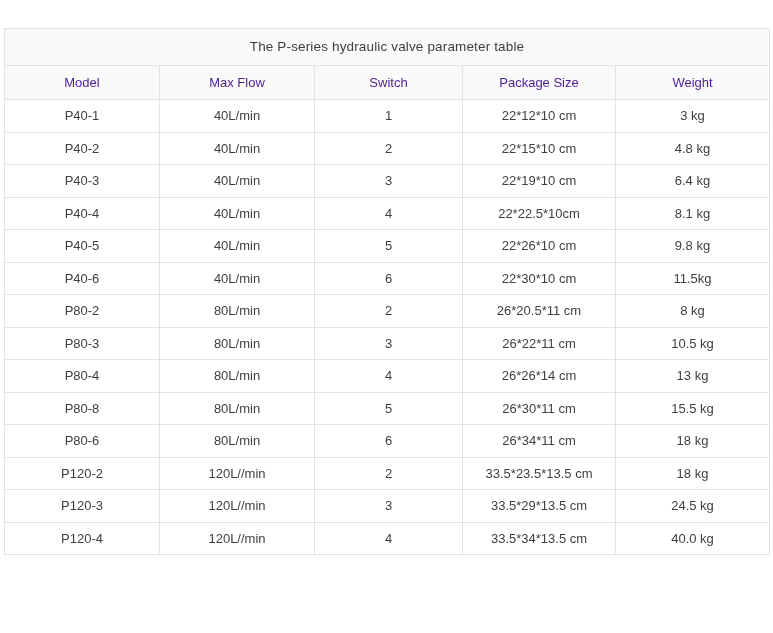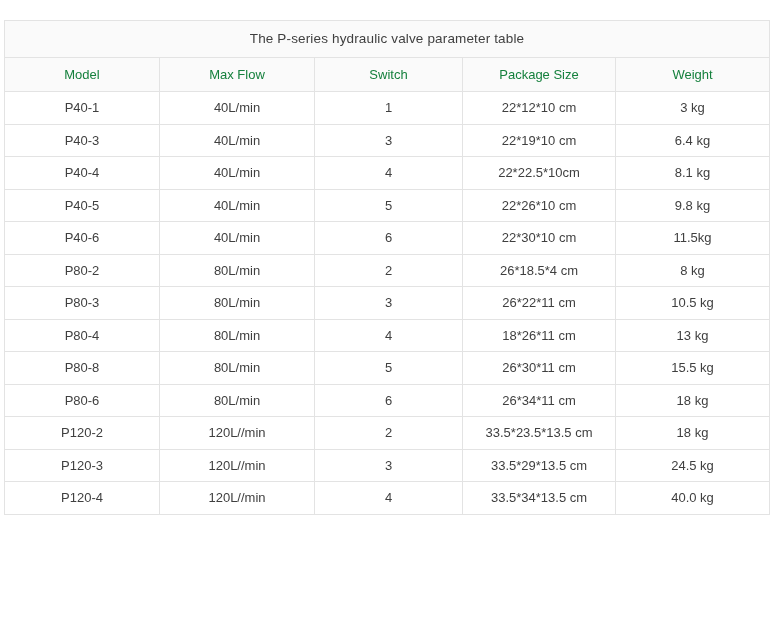--- a/index.html
+++ b/index.html
@@ -9,21 +9,21 @@
   }
   body {
     width: 773px;
     height: 633px;
     font-family: "Liberation Sans", sans-serif;
     color: #3a3a3a;
     -webkit-font-smoothing: antialiased;
   }
   .table-wrap {
     width: 765px;
-    margin: 4px auto;
+    margin: 12px auto;
     padding-top: 16px;
   }
   table.param-table {
     border-collapse: collapse;
     width: 765px;
     table-layout: fixed;
     background: #fff;
   }
   table.param-table caption {
     caption-side: top;
@@ -47,21 +47,21 @@
     color: #3f3f3f;
     height: 31.5px;
     padding: 0 2px;
     overflow: hidden;
     white-space: nowrap;
   }
   table.param-table thead th {
     background: #fafafa;
     height: 33px;
     font-size: 13px;
-    color: #15803d;
+    color: #4c1d95;
   }
   table.param-table tbody td {
     background: #ffffff;
   }
   
   col.c0 { width: 155px; }
   col.c1 { width: 155px; }
   col.c2 { width: 148px; }
   col.c3 { width: 153px; }
   col.c4 { width: 154px; }
@@ -90,20 +90,27 @@
     </thead>
     <tbody>
       <tr>
         <td>P40-1</td>
         <td>40L/min</td>
         <td>1</td>
         <td>22*12*10 cm</td>
         <td>3 kg</td>
       </tr>
       <tr>
+        <td>P40-2</td>
+        <td>40L/min</td>
+        <td>2</td>
+        <td>22*15*10 cm</td>
+        <td>4.8 kg</td>
+      </tr>
+      <tr>
         <td>P40-3</td>
         <td>40L/min</td>
         <td>3</td>
         <td>22*19*10 cm</td>
         <td>6.4 kg</td>
       </tr>
       <tr>
         <td>P40-4</td>
         <td>40L/min</td>
         <td>4</td>
@@ -121,35 +128,35 @@
         <td>P40-6</td>
         <td>40L/min</td>
         <td>6</td>
         <td>22*30*10 cm</td>
         <td>11.5kg</td>
       </tr>
       <tr>
         <td>P80-2</td>
         <td>80L/min</td>
         <td>2</td>
-        <td>26*18.5*4 cm</td>
+        <td>26*20.5*11 cm</td>
         <td>8 kg</td>
       </tr>
       <tr>
         <td>P80-3</td>
         <td>80L/min</td>
         <td>3</td>
         <td>26*22*11 cm</td>
         <td>10.5 kg</td>
       </tr>
       <tr>
         <td>P80-4</td>
         <td>80L/min</td>
         <td>4</td>
-        <td>18*26*11 cm</td>
+        <td>26*26*14 cm</td>
         <td>13 kg</td>
       </tr>
       <tr>
         <td>P80-8</td>
         <td>80L/min</td>
         <td>5</td>
         <td>26*30*11 cm</td>
         <td>15.5 kg</td>
       </tr>
       <tr>

